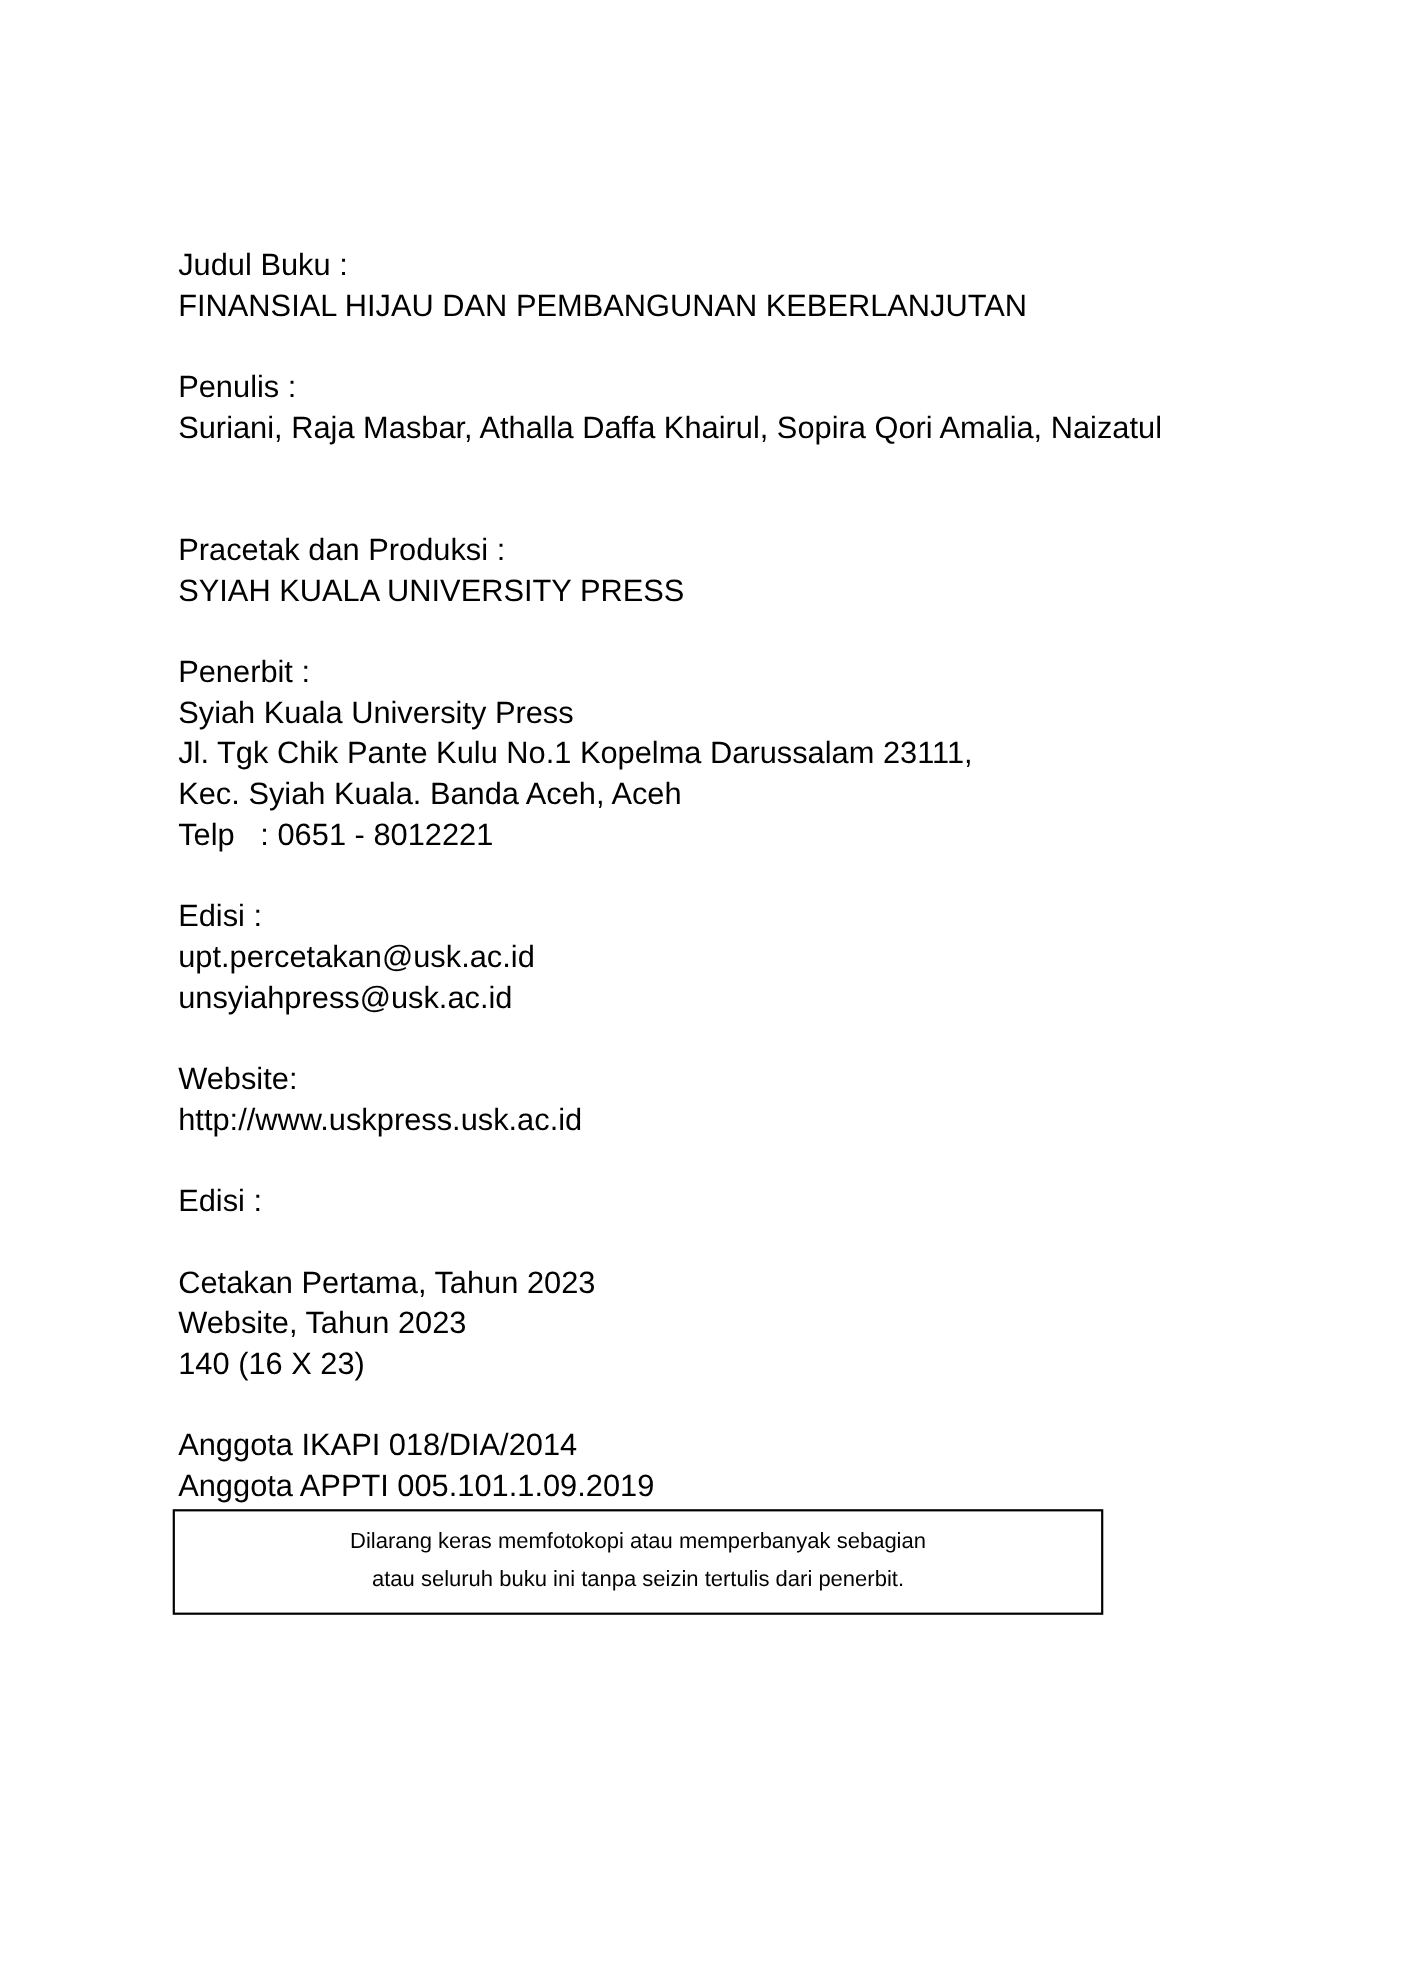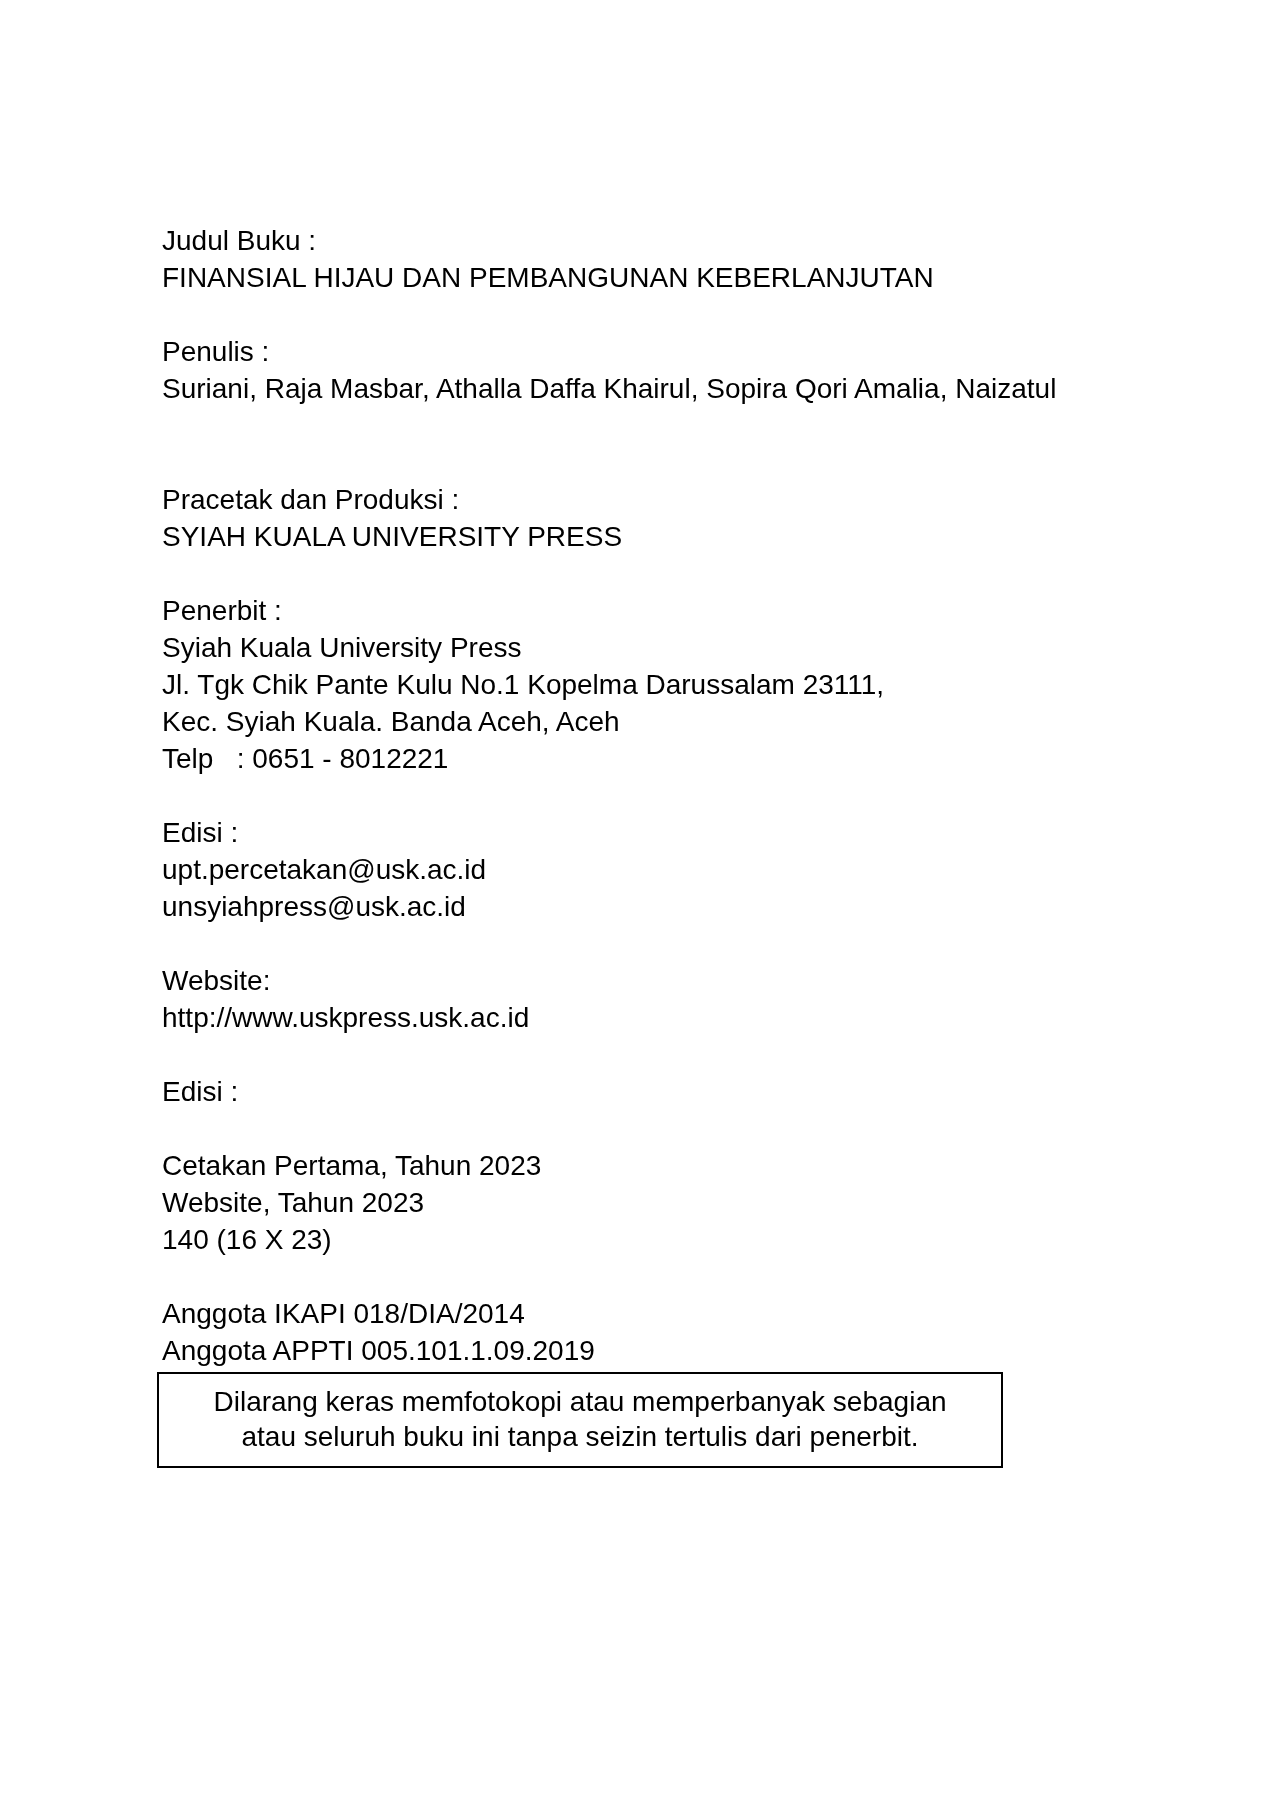--- a/index.html
+++ b/index.html
@@ -20,21 +20,21 @@
   }
   .line { white-space: pre; min-height: 37px; }
   .b { font-weight: normal; }
   .notice-box {
     margin: 3px 0 0 -5px;
     width: 842px;
     height: 82px;
     border: 2px solid #000000;
     padding-top: 10px;
     text-align: center;
-    font-size: 28px;
+    font-size: 20px;
     line-height: 35px;
   }
   .notice-box .line { min-height: 35px; }
 </style>
 </head>
 <body>
 
 <div class="colophon">
 
   <div class="line b">Judul Buku :</div>

